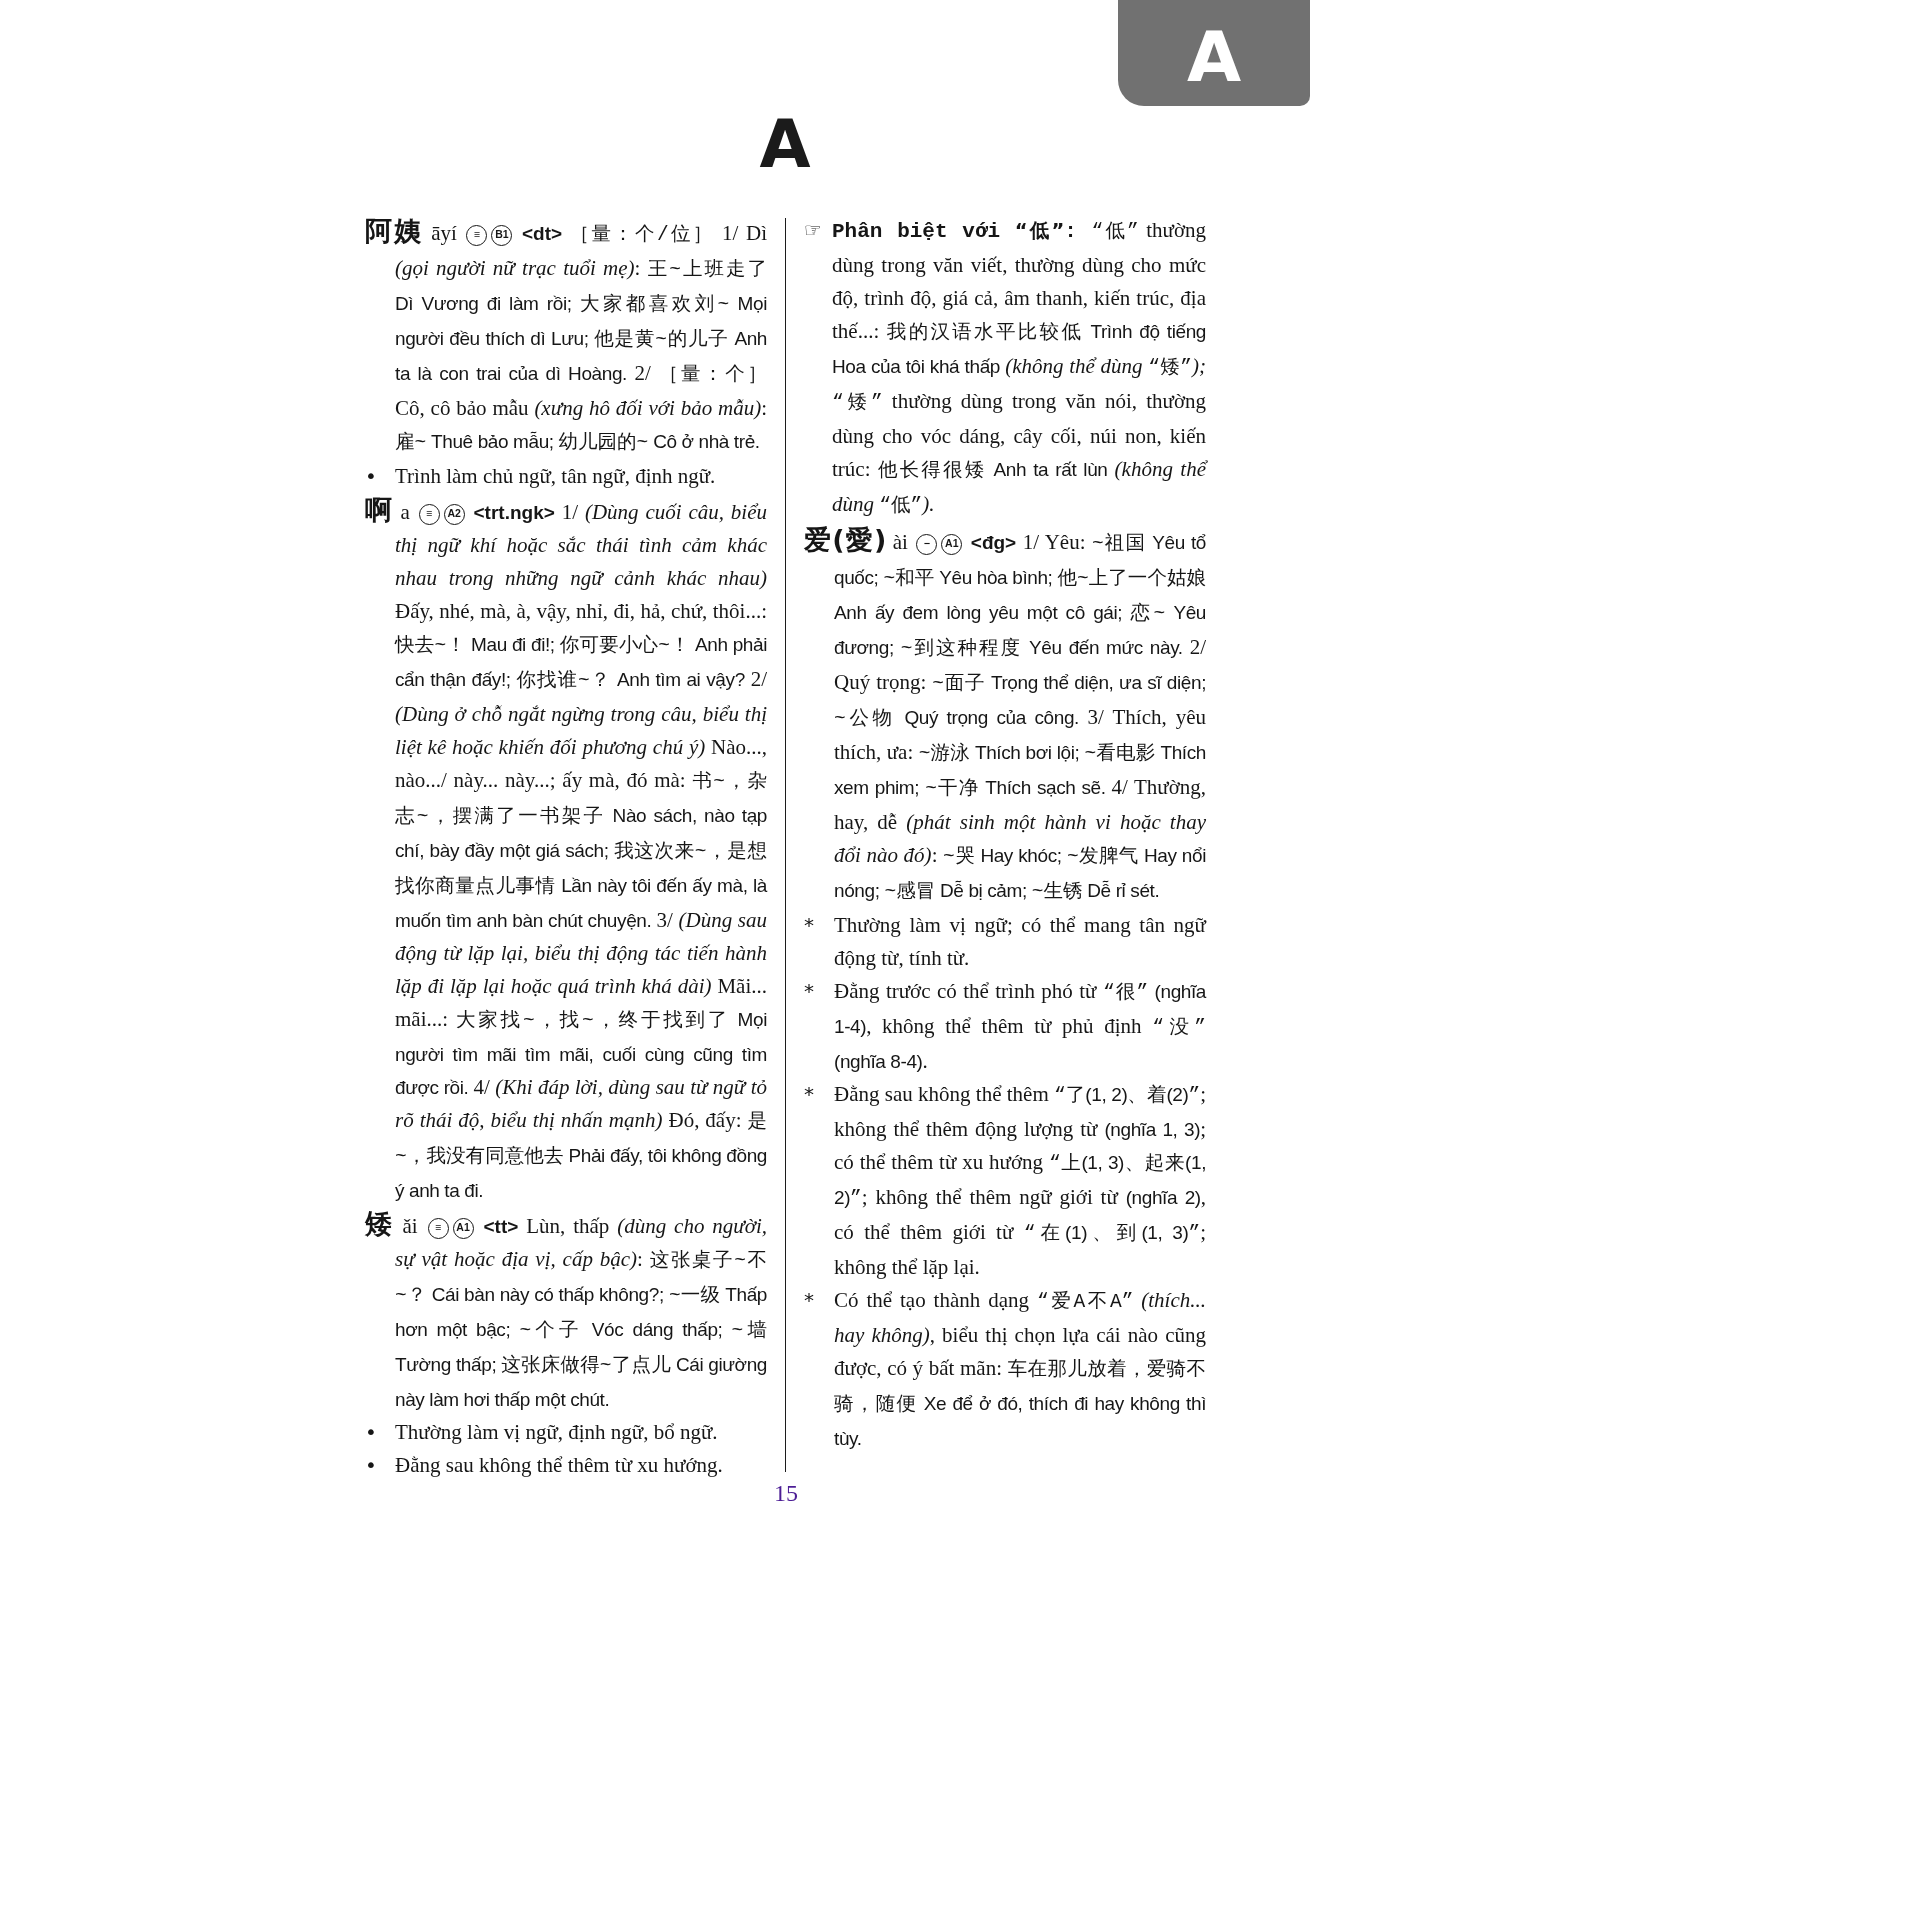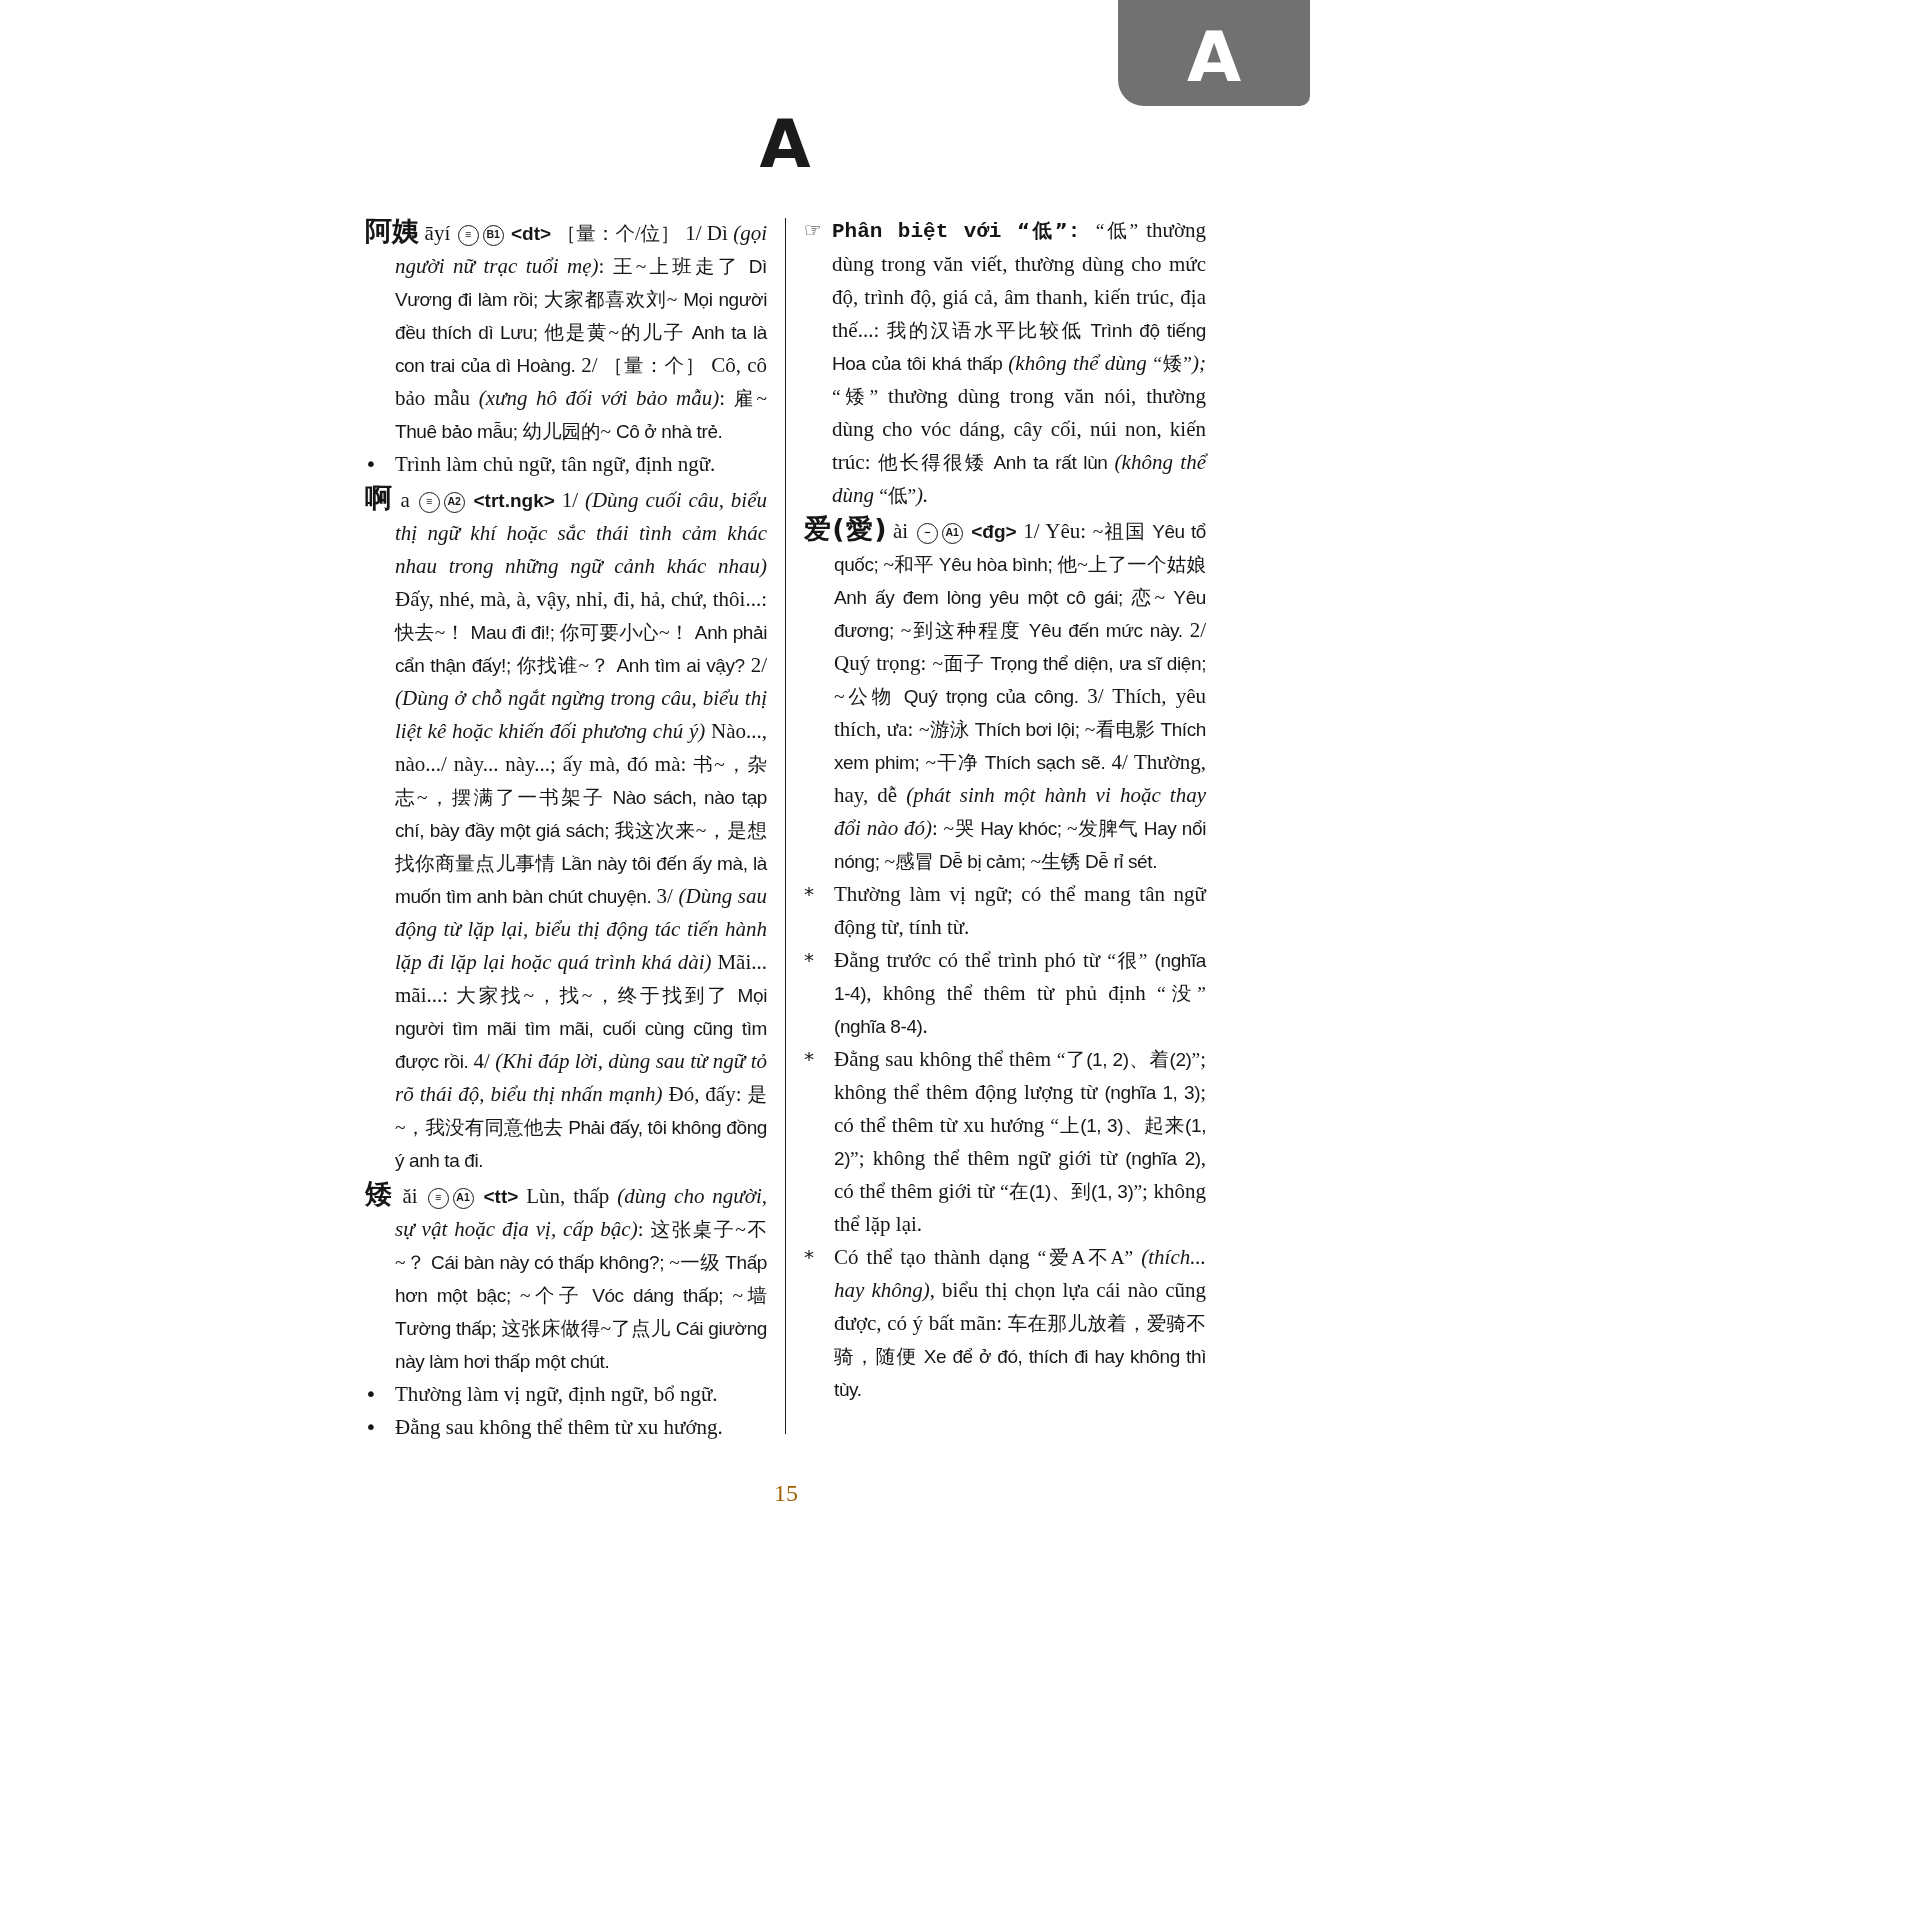--- a/index.html
+++ b/index.html
@@ -85,21 +85,21 @@
     font-family: "DejaVu Sans", sans-serif;
     font-size: 20px;
   }
   .hand .s-mark { width: 28px; }
   .s-hw {
     font-family: "DejaVu Sans", sans-serif;
     font-weight: bold;
     font-size: 27px;
   }
   .s-cjk {
-    font-family: Liberation Serif, serif;
+    font-family: Liberation Mono, monospace;
     font-size: 19.5px;
   }
   .s-cjkb {
     font-family: "DejaVu Sans", sans-serif;
     font-size: 19.5px;
     font-weight: bold;
   }
   .s-pin { font-family: "Liberation Serif", serif; }
   .s-vi  { font-family: "Liberation Serif", serif; }
   .s-vii { font-family: "Liberation Serif", serif; font-style: italic; }
@@ -131,21 +131,21 @@
     letter-spacing: 0;
   }
   .pagenum {
     position: absolute;
     left: 365px;
     top: 1480px;
     width: 842px;
     text-align: center;
     font-family: "Liberation Serif", serif;
     font-size: 24px;
-    color: #a16207;
+    color: #4c1d95;
   }
 </style>
 </head>
 <body>
 
 <div class="page">
 
   <div class="tab">
     <span class="tab-letter">A</span>
   </div>

